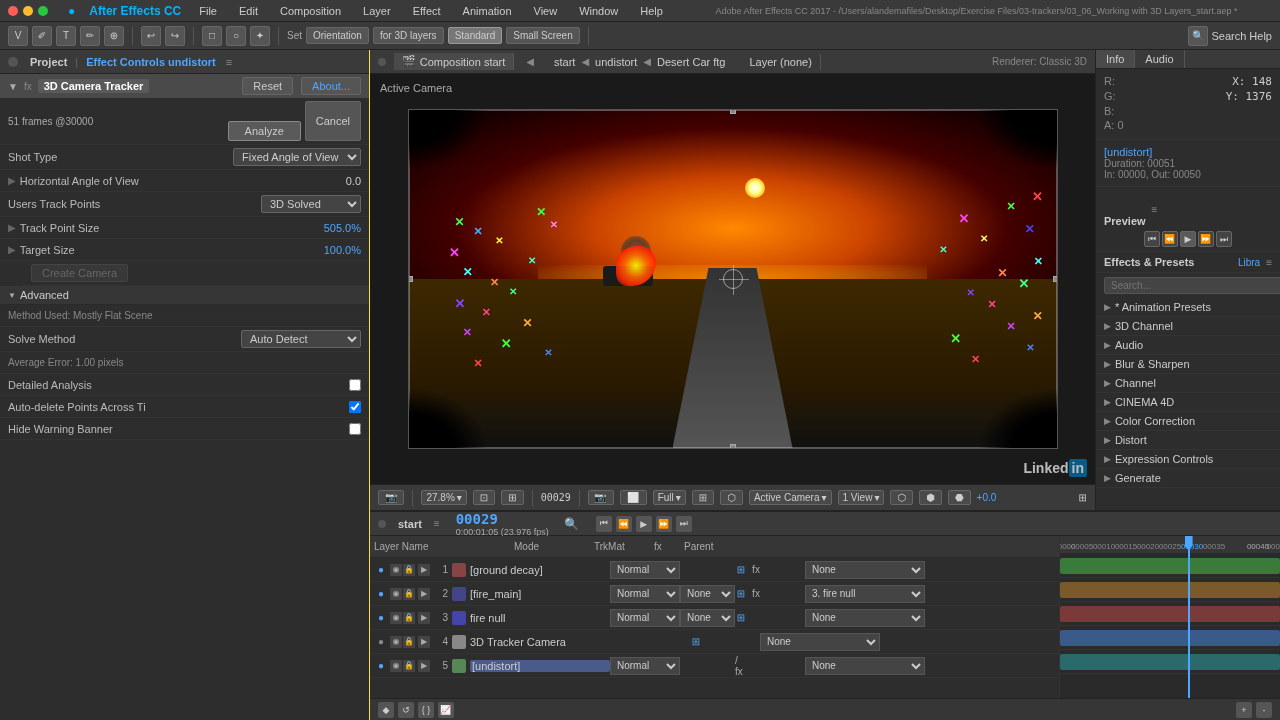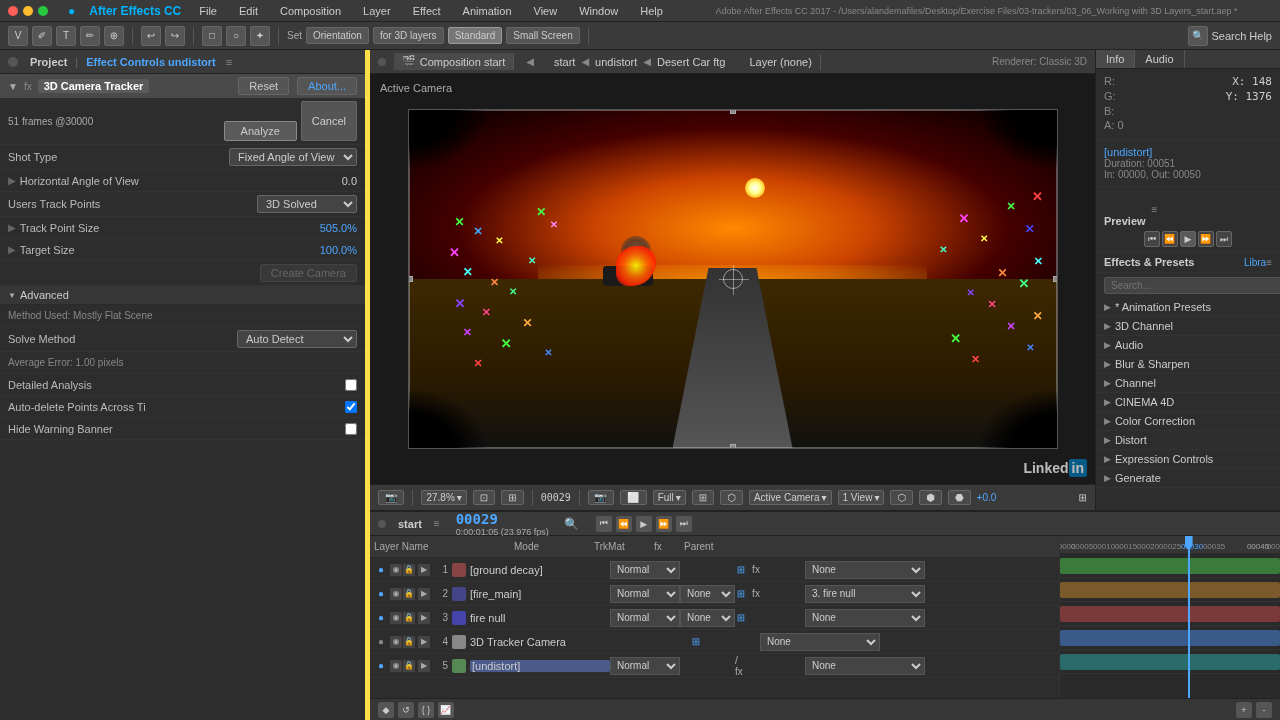--- a/index.html
+++ b/index.html
@@ -76,21 +76,21 @@
     
     .main-layout {
       display: flex;
       height: calc(720px - 22px - 28px);
     }
 
     
     .left-panel {
       width: 370px;
       background: #2d2d2d;
-      border-right: 5px solid #fde047;
+      border-right: 1px solid #fde047;
       display: flex;
       flex-direction: column;
       overflow: hidden;
     }
 
     .panel-header {
       display: flex;
       align-items: center;
       background: #3a3a3a;
       height: 24px;
@@ -599,20 +599,21 @@
 
     .effects-presets {
       flex: 1;
       overflow-y: auto;
     }
     .ep-header {
       display: flex;
       align-items: center;
       padding: 4px 8px;
       border-bottom: 1px solid #333;
+      gap: 6px;
     }
     .ep-title { color: #ccc; font-size: 11px; font-weight: bold; flex: 1; }
     .ep-search {
       width: 100%;
       background: #444;
       border: 1px solid #555;
       color: #ccc;
       font-size: 10px;
       padding: 2px 6px;
       margin: 4px 8px;
@@ -805,21 +806,21 @@
         <span class="effect-label">Track Point Size</span>
         <span class="effect-value">505.0%</span>
       </div>
 
       <div class="effect-row">
         <span style="color:#666; font-size:10px; margin-right:4px;">▶</span>
         <span class="effect-label">Target Size</span>
         <span class="effect-value">100.0%</span>
       </div>
 
-      <div class="effect-row" style="justify-content:flex-end;">
+      <div class="effect-row" style="justify-content:flex-start;margin-left:23px;">
         <button class="ec-btn" style="color:#666; background:#383838; border-color:#444;">Create Camera</button>
       </div>
 
       <div class="effect-section-header">
         <span class="triangle">▼</span>
         <span>Advanced</span>
       </div>
 
       <div class="effect-row">
         <span class="effect-label" style="color:#888; font-size:10px;">Method Used: Mostly Flat Scene</span>

